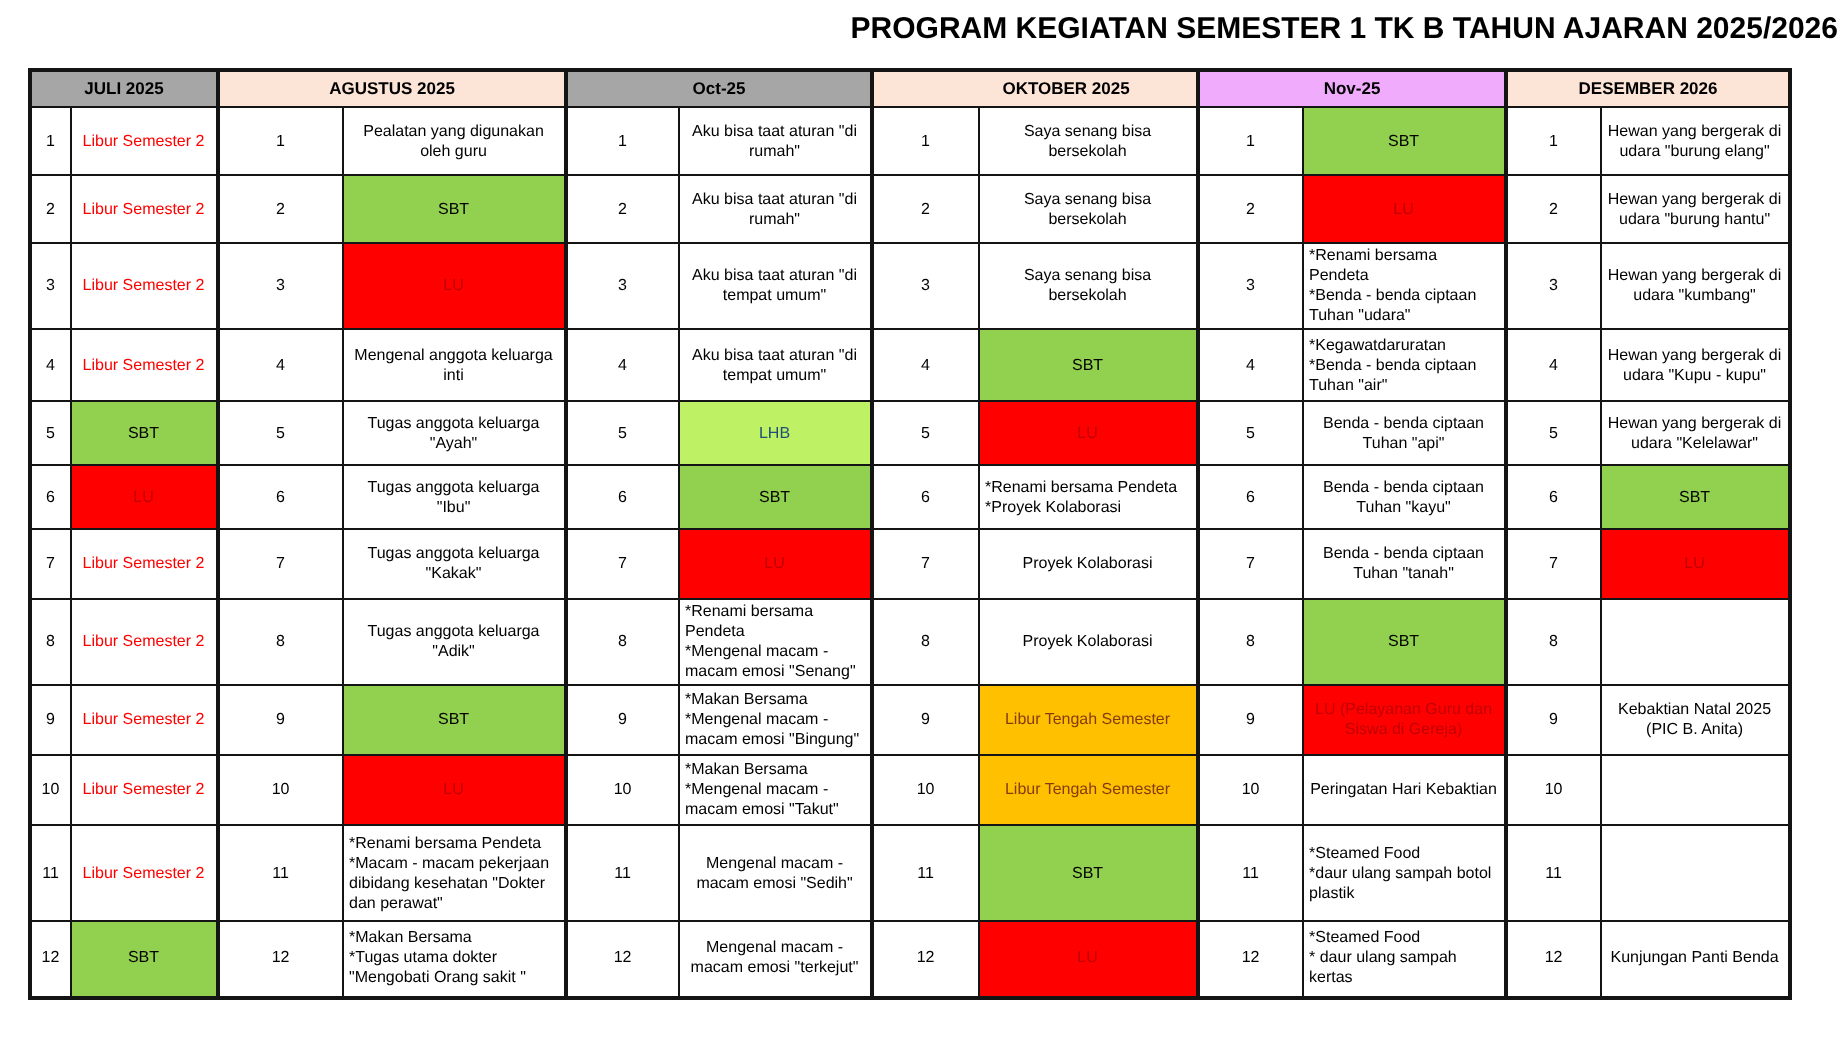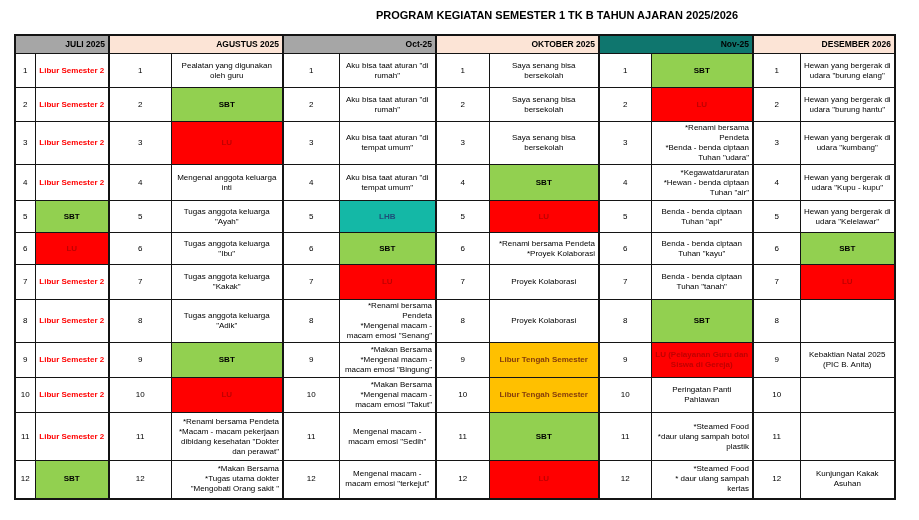--- a/index.html
+++ b/index.html
@@ -1,39 +1,39 @@
 <!DOCTYPE html>
 <html><head>
 <meta charset="utf-8">
 <style>
   html,body{margin:0;padding:0;}
   body{
     width:919px;height:520px;overflow:hidden;background:#ffffff;
     font-family:"Liberation Sans", sans-serif;color:#000;
   }
   .title-block{
-    margin:8px 0 0 195px;width:724px;text-align:center;
-    font-weight:bold;font-size:11px;line-height:14px;
+    margin:8px 0 0 195px;width:724px;text-align:right;
+    font-weight:bold;font-size:15px;line-height:14px;
   }
   table.cal{
     border-collapse:collapse;table-layout:fixed;
     margin:12px 0 0 14px;width:880px;
     border:2px solid #141414;
   }
   .cal th,.cal td{
     border:1px solid #141414;
     padding:1px 3px;
     font-size:8px;line-height:1.25;
     text-align:center;vertical-align:middle;
     overflow:hidden;
   }
-  .cal th{font-size:8.5px;font-weight:bold;height:15px;text-align:right;}
+  .cal th{font-size:8.5px;font-weight:bold;height:15px;}
   .cal td.day-text{white-space:pre-wrap;word-wrap:break-word;}
-  .cal td.align-l{text-align:right;}
-  .cal td.bold{font-weight:bold;}
+  .cal td.align-l{text-align:left;}
+  .cal td.bold{font-weight:normal;}
   .cal td.mstart,.cal th.mstart{border-left-width:2px;}
   
   .c-n0{width:20px}.c-d0{width:74px}
   .c-n1{width:62px}.c-d1{width:112px}
   .c-n2{width:56px}.c-d2{width:97px}
   .c-n3{width:53px}.c-d3{width:110px}
   .c-n4{width:52px}.c-d4{width:102px}
   .c-n5{width:47px}.c-d5{width:95px}
   
   .cal tbody tr:nth-child(1){height:34px}
@@ -70,21 +70,21 @@
       <col class="c-d4">
       <col class="c-n5">
       <col class="c-d5">
     </colgroup>
     <thead>
       <tr>
         <th colspan="2" style="background: rgb(166, 166, 166);">JULI 2025</th>
         <th colspan="2" class="mstart" style="background: rgb(252, 228, 214);">AGUSTUS 2025</th>
         <th colspan="2" class="mstart" style="background: rgb(166, 166, 166);">Oct-25</th>
         <th colspan="2" class="mstart" style="background: rgb(252, 228, 214); padding-left: 34px;">OKTOBER 2025</th>
-        <th colspan="2" class="mstart" style="background: #0f766e;">Nov-25</th>
+        <th colspan="2" class="mstart" style="background: #f0abfc;">Nov-25</th>
         <th colspan="2" class="mstart" style="background: rgb(252, 228, 214);">DESEMBER 2026</th>
       </tr>
     </thead>
     <tbody>
       <tr>
         <td>1</td>
         <td class="day-text bold" style="color: rgb(255, 0, 0);">Libur Semester 2</td>
         <td class="mstart">1</td>
         <td class="day-text">Pealatan yang digunakan oleh guru</td>
         <td class="mstart">1</td>
@@ -129,31 +129,31 @@
         <td>4</td>
         <td class="day-text bold" style="color: rgb(255, 0, 0);">Libur Semester 2</td>
         <td class="mstart">4</td>
         <td class="day-text">Mengenal anggota keluarga inti</td>
         <td class="mstart">4</td>
         <td class="day-text">Aku bisa taat aturan "di tempat umum"</td>
         <td class="mstart">4</td>
         <td class="day-text bold" style="background: rgb(146, 208, 80);">SBT</td>
         <td class="mstart">4</td>
         <td class="day-text align-l">*Kegawatdaruratan
-*Hewan - benda ciptaan Tuhan "air"</td>
+*Benda - benda ciptaan Tuhan "air"</td>
         <td class="mstart">4</td>
         <td class="day-text">Hewan yang bergerak di udara "Kupu - kupu"</td>
       </tr>
       <tr>
         <td>5</td>
         <td class="day-text bold" style="background: rgb(146, 208, 80);">SBT</td>
         <td class="mstart">5</td>
         <td class="day-text">Tugas anggota keluarga "Ayah"</td>
         <td class="mstart">5</td>
-        <td class="day-text bold" style="background: #14b8a6; color: rgb(31, 78, 121);">LHB</td>
+        <td class="day-text bold" style="background: #bef264; color: rgb(31, 78, 121);">LHB</td>
         <td class="mstart">5</td>
         <td class="day-text bold" style="background: rgb(255, 0, 0); color: rgb(192, 0, 0);">LU</td>
         <td class="mstart">5</td>
         <td class="day-text">Benda - benda ciptaan Tuhan "api"</td>
         <td class="mstart">5</td>
         <td class="day-text">Hewan yang bergerak di udara "Kelelawar"</td>
       </tr>
       <tr>
         <td>6</td>
         <td class="day-text bold" style="background: rgb(255, 0, 0); color: rgb(192, 0, 0);">LU</td>
@@ -217,21 +217,21 @@
         <td>10</td>
         <td class="day-text bold" style="color: rgb(255, 0, 0);">Libur Semester 2</td>
         <td class="mstart">10</td>
         <td class="day-text bold" style="background: rgb(255, 0, 0); color: rgb(192, 0, 0);">LU</td>
         <td class="mstart">10</td>
         <td class="day-text align-l">*Makan Bersama
 *Mengenal macam - macam emosi "Takut"</td>
         <td class="mstart">10</td>
         <td class="day-text bold" style="background: rgb(255, 192, 0); color: rgb(132, 60, 12);">Libur Tengah Semester</td>
         <td class="mstart">10</td>
-        <td class="day-text">Peringatan Panti Pahlawan</td>
+        <td class="day-text">Peringatan Hari Kebaktian</td>
         <td class="mstart">10</td>
         <td class="day-text"></td>
       </tr>
       <tr>
         <td>11</td>
         <td class="day-text bold" style="color: rgb(255, 0, 0);">Libur Semester 2</td>
         <td class="mstart">11</td>
         <td class="day-text align-l">*Renami bersama Pendeta
 *Macam - macam pekerjaan dibidang kesehatan "Dokter dan perawat"</td>
         <td class="mstart">11</td>
@@ -251,16 +251,16 @@
         <td class="day-text align-l">*Makan Bersama
 *Tugas utama dokter "Mengobati Orang sakit "</td>
         <td class="mstart">12</td>
         <td class="day-text">Mengenal macam - macam emosi "terkejut"</td>
         <td class="mstart">12</td>
         <td class="day-text bold" style="background: rgb(255, 0, 0); color: rgb(192, 0, 0);">LU</td>
         <td class="mstart">12</td>
         <td class="day-text align-l">*Steamed Food
 * daur ulang sampah kertas</td>
         <td class="mstart">12</td>
-        <td class="day-text">Kunjungan Kakak Asuhan</td>
+        <td class="day-text">Kunjungan Panti Benda</td>
       </tr>
     </tbody>
   </table>
 
 </body></html>

